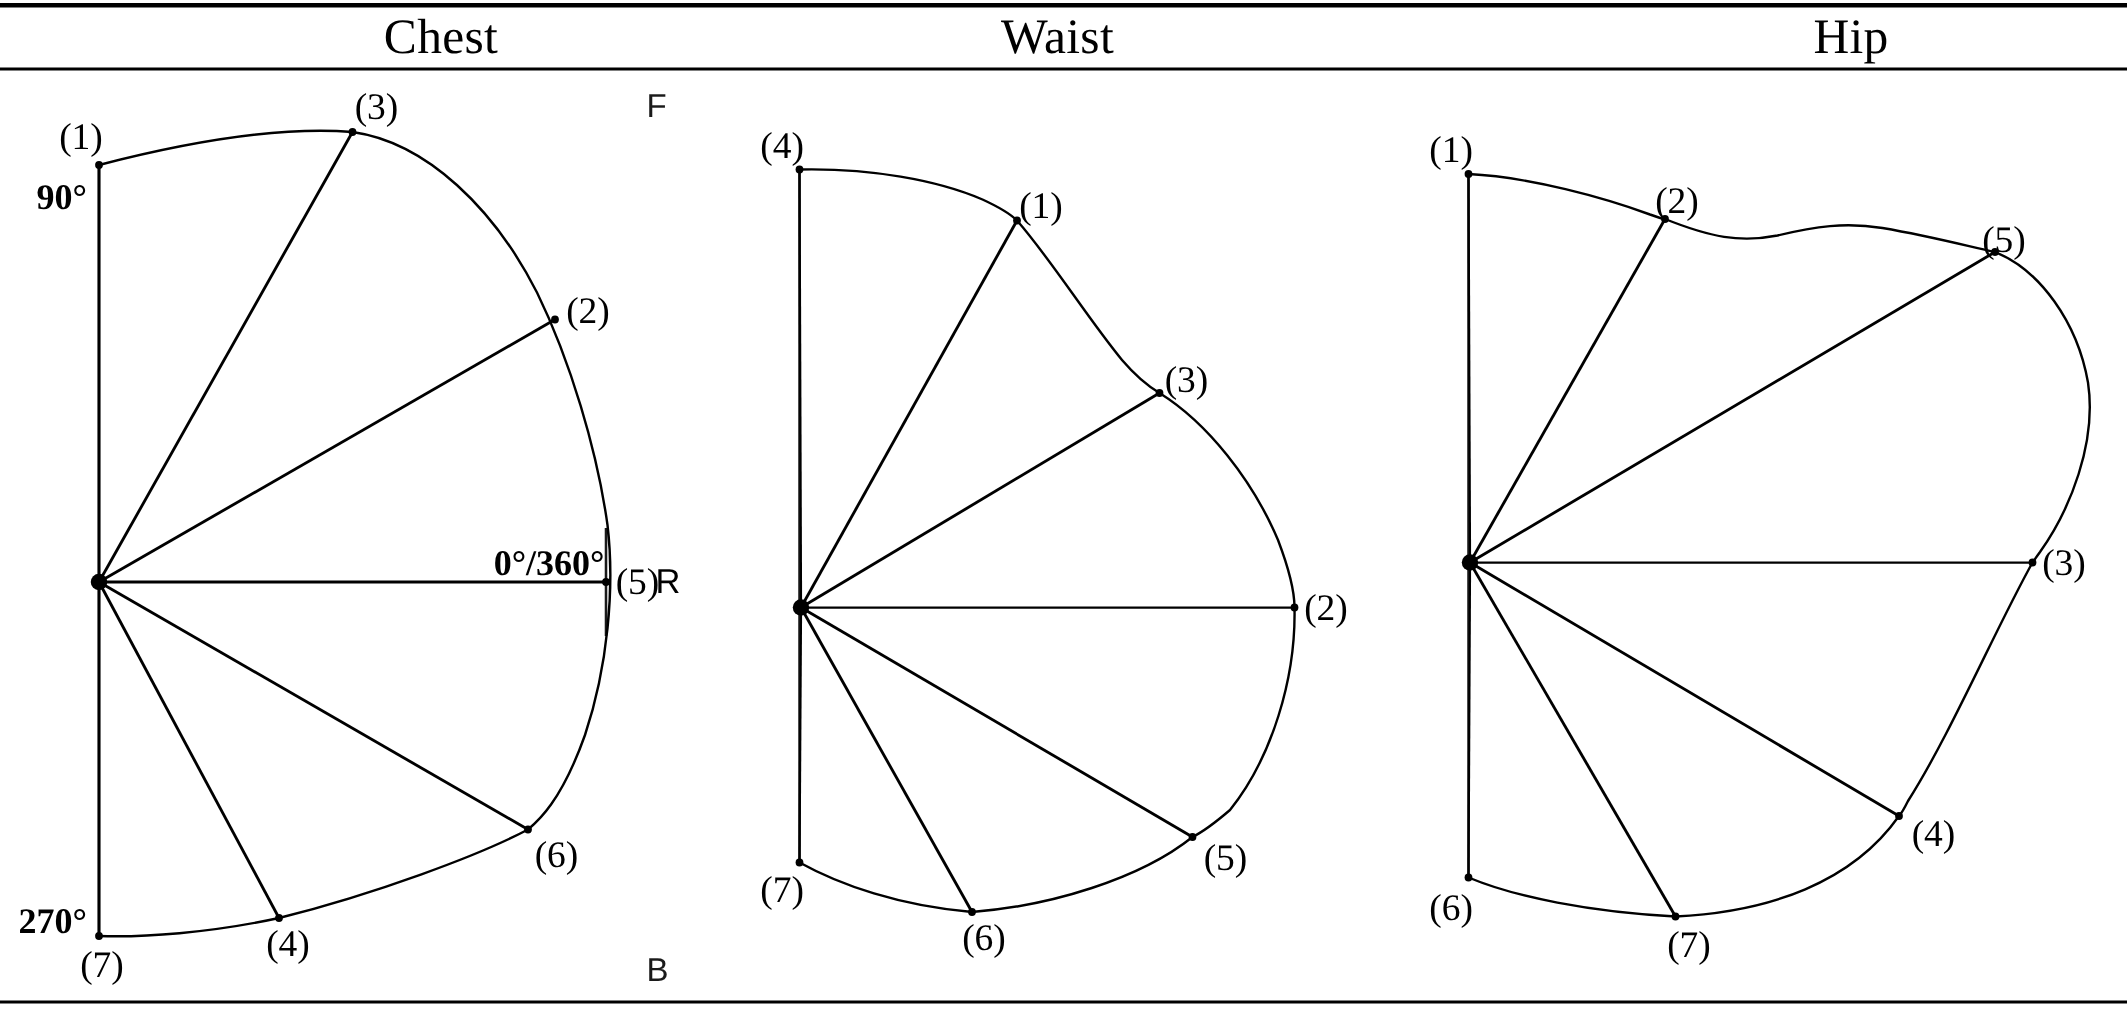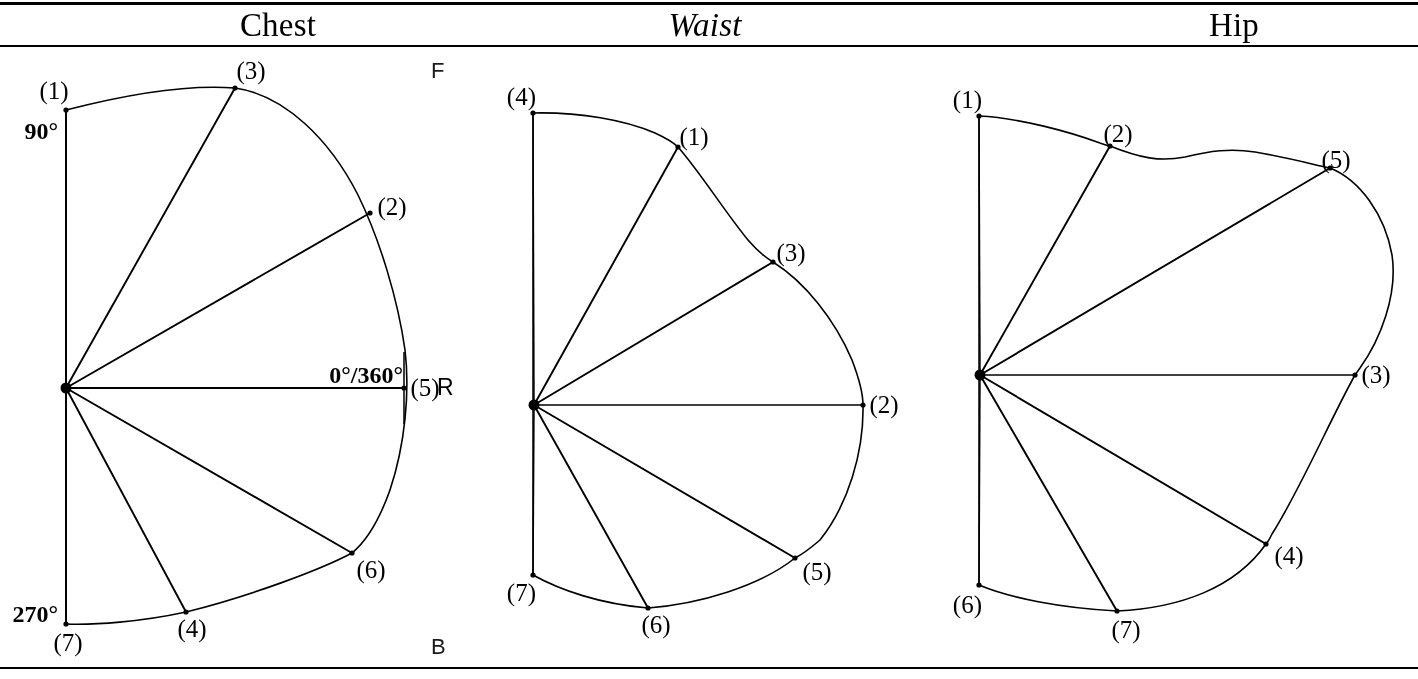--- a/index.html
+++ b/index.html
@@ -7,22 +7,22 @@
        font-family:"Liberation Serif",serif;color:#000;}
 
   .rule{position:absolute;left:0;width:1418px;background:#000;}
   #rule-top{top:2px;height:3px;}
   #rule-header{top:45px;height:2px;}
   #rule-bottom{top:667px;height:2px;}
 
   .panel-title{position:absolute;top:6px;height:38px;line-height:38px;
                text-align:center;font-size:33px;font-family:"Liberation Serif",serif;
                color:#000;letter-spacing:.2px;}
-  #title-chest{left:0;width:470px;padding-left:43px;}
-  #title-waist{left:470px;width:470px;font-style:italic;}
+  #title-chest{left:16px;width:470px;padding-left:43px;}
+  #title-waist{left:470px;width:470px;}
   #title-hip{left:995px;width:478px;}
 
   #figure-area{position:absolute;left:0;top:47px;width:1418px;height:620px;}
   svg{display:block;}
 
   .orient-label{position:absolute;font-family:"Liberation Sans",sans-serif;
                 font-size:22px;color:#1a1a1a;}
   #label-front{left:431px;top:58px;}
   #label-back{left:431px;top:634px;}
 

